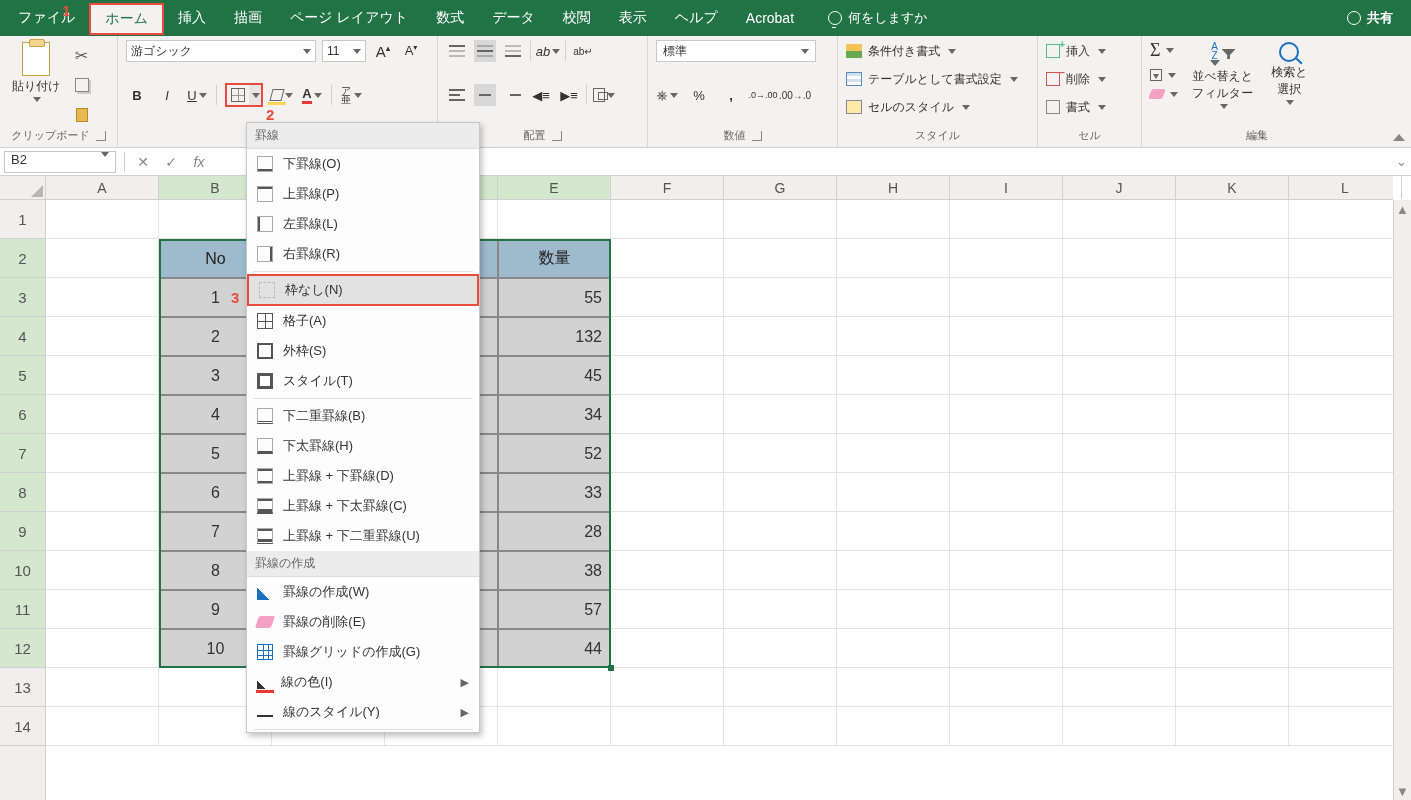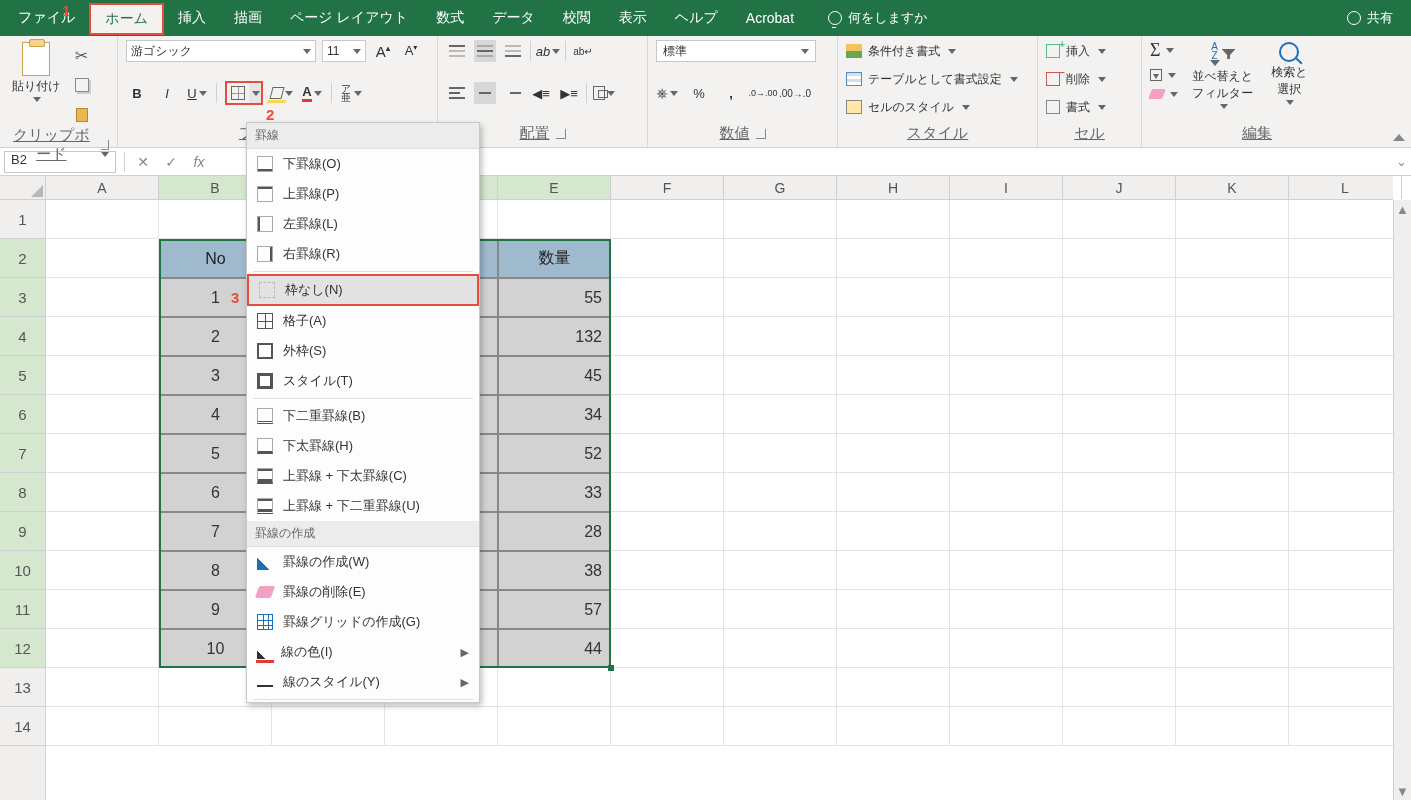--- a/index.html
+++ b/index.html
@@ -4,28 +4,28 @@
 <style>
 * { box-sizing: border-box; margin: 0; padding: 0; font-family: "Yu Gothic UI", "Meiryo", sans-serif; }
 body { width: 1411px; height: 800px; background: #fff; overflow: hidden; font-size: 13px; color: #333; }
 
 
 .tabbar { background: #217346; height: 36px; display: flex; align-items: center; color: #fff; padding: 0 4px; position: relative; }
 .tabbar .tab { padding: 0 14px; height: 36px; display: flex; align-items: center; cursor: pointer; font-size: 14px; }
 .tabbar .tab.active { background: #f3f2f1; color: #217346; border: 2px solid #e74c3c; height: 32px; margin-top: 2px; }
 .tabbar .callout1 { position: absolute; left: 62px; top: 2px; color: #e74c3c; font-weight: bold; font-size: 15px; }
 .tabbar .tell { display: flex; align-items: center; gap: 6px; margin-left: 20px; }
-.tabbar .share { margin-left: auto; display: flex; align-items: center; gap: 6px; padding-right: 14px; }
+.tabbar .share { margin-left: auto; display: flex; align-items: center; gap: 6px; padding-right: 14px; font-weight: bold; }
 .lamp-icon { width: 14px; height: 14px; border: 1.5px solid #fff; border-radius: 50%; position: relative; }
 .lamp-icon::after { content:""; position:absolute; width:4px; height:4px; border-bottom:1.5px solid #fff; left:3px; bottom:-4px; }
 
 
 .ribbon { background: #f3f2f1; height: 112px; border-bottom: 1px solid #d0d0d0; display: flex; position: relative; }
 .group { border-right: 1px solid #d8d8d8; padding: 4px 8px 2px 8px; display: flex; flex-direction: column; justify-content: space-between; }
-.group-label { text-align: center; font-size: 15px; color: #666; padding-bottom: 2px; display:flex; justify-content:center; align-items:center; gap:6px;text-decoration:underline; }
+.group-label { text-align: center; font-size: 11px; color: #666; padding-bottom: 2px; display:flex; justify-content:center; align-items:center; gap:6px; }
 .dlg-launch { width:10px; height:10px; border:1px solid #888; border-top:none; border-left:none; position:relative; }
 .dlg-launch::after{content:"";position:absolute; right:-1px; bottom:-1px; width:4px;height:4px;border-right:1px solid #888;border-bottom:1px solid #888;}
 
 .big-btn { display:flex; flex-direction:column; align-items:center; gap:2px; font-size:12px; padding:2px 4px; }
 .row { display:flex; align-items:center; gap:4px; }
 .drop-caret { width:0;height:0;border-left:4px solid transparent;border-right:4px solid transparent;border-top:5px solid #666; margin-left:2px;}
 .small-drop { border:1px solid #c8c8c8; background:#fff; height:22px; display:flex; align-items:center; padding:0 4px; font-size:12px; }
 .icon-btn { width:22px; height:22px; display:flex; align-items:center; justify-content:center; }
 .border-btn-wrap { display:flex; align-items:center; border:2px solid #e74c3c; height:24px; }
 .border-main { width:22px; height:20px; display:flex; align-items:center; justify-content:center;}
@@ -743,20 +743,24 @@
   <div class="bm-sep"></div>
   <div class="bm-item">
       <span class="bm-ic dblb"></span>
       <span>下二重罫線(B)</span>
     </div>
   <div class="bm-item">
       <span class="bm-ic thkb"></span>
       <span>下太罫線(H)</span>
     </div>
   <div class="bm-item">
+      <span class="bm-ic tb"></span>
+      <span>上罫線 + 下罫線(D)</span>
+    </div>
+  <div class="bm-item">
       <span class="bm-ic tb thkb"></span>
       <span>上罫線 + 下太罫線(C)</span>
     </div>
   <div class="bm-item">
       <span class="bm-ic tb dblb"></span>
       <span>上罫線 + 下二重罫線(U)</span>
     </div>
   <div class="bm-header">罫線の作成</div>
   <div class="bm-item">
       <span class="bm-pen"></span>

